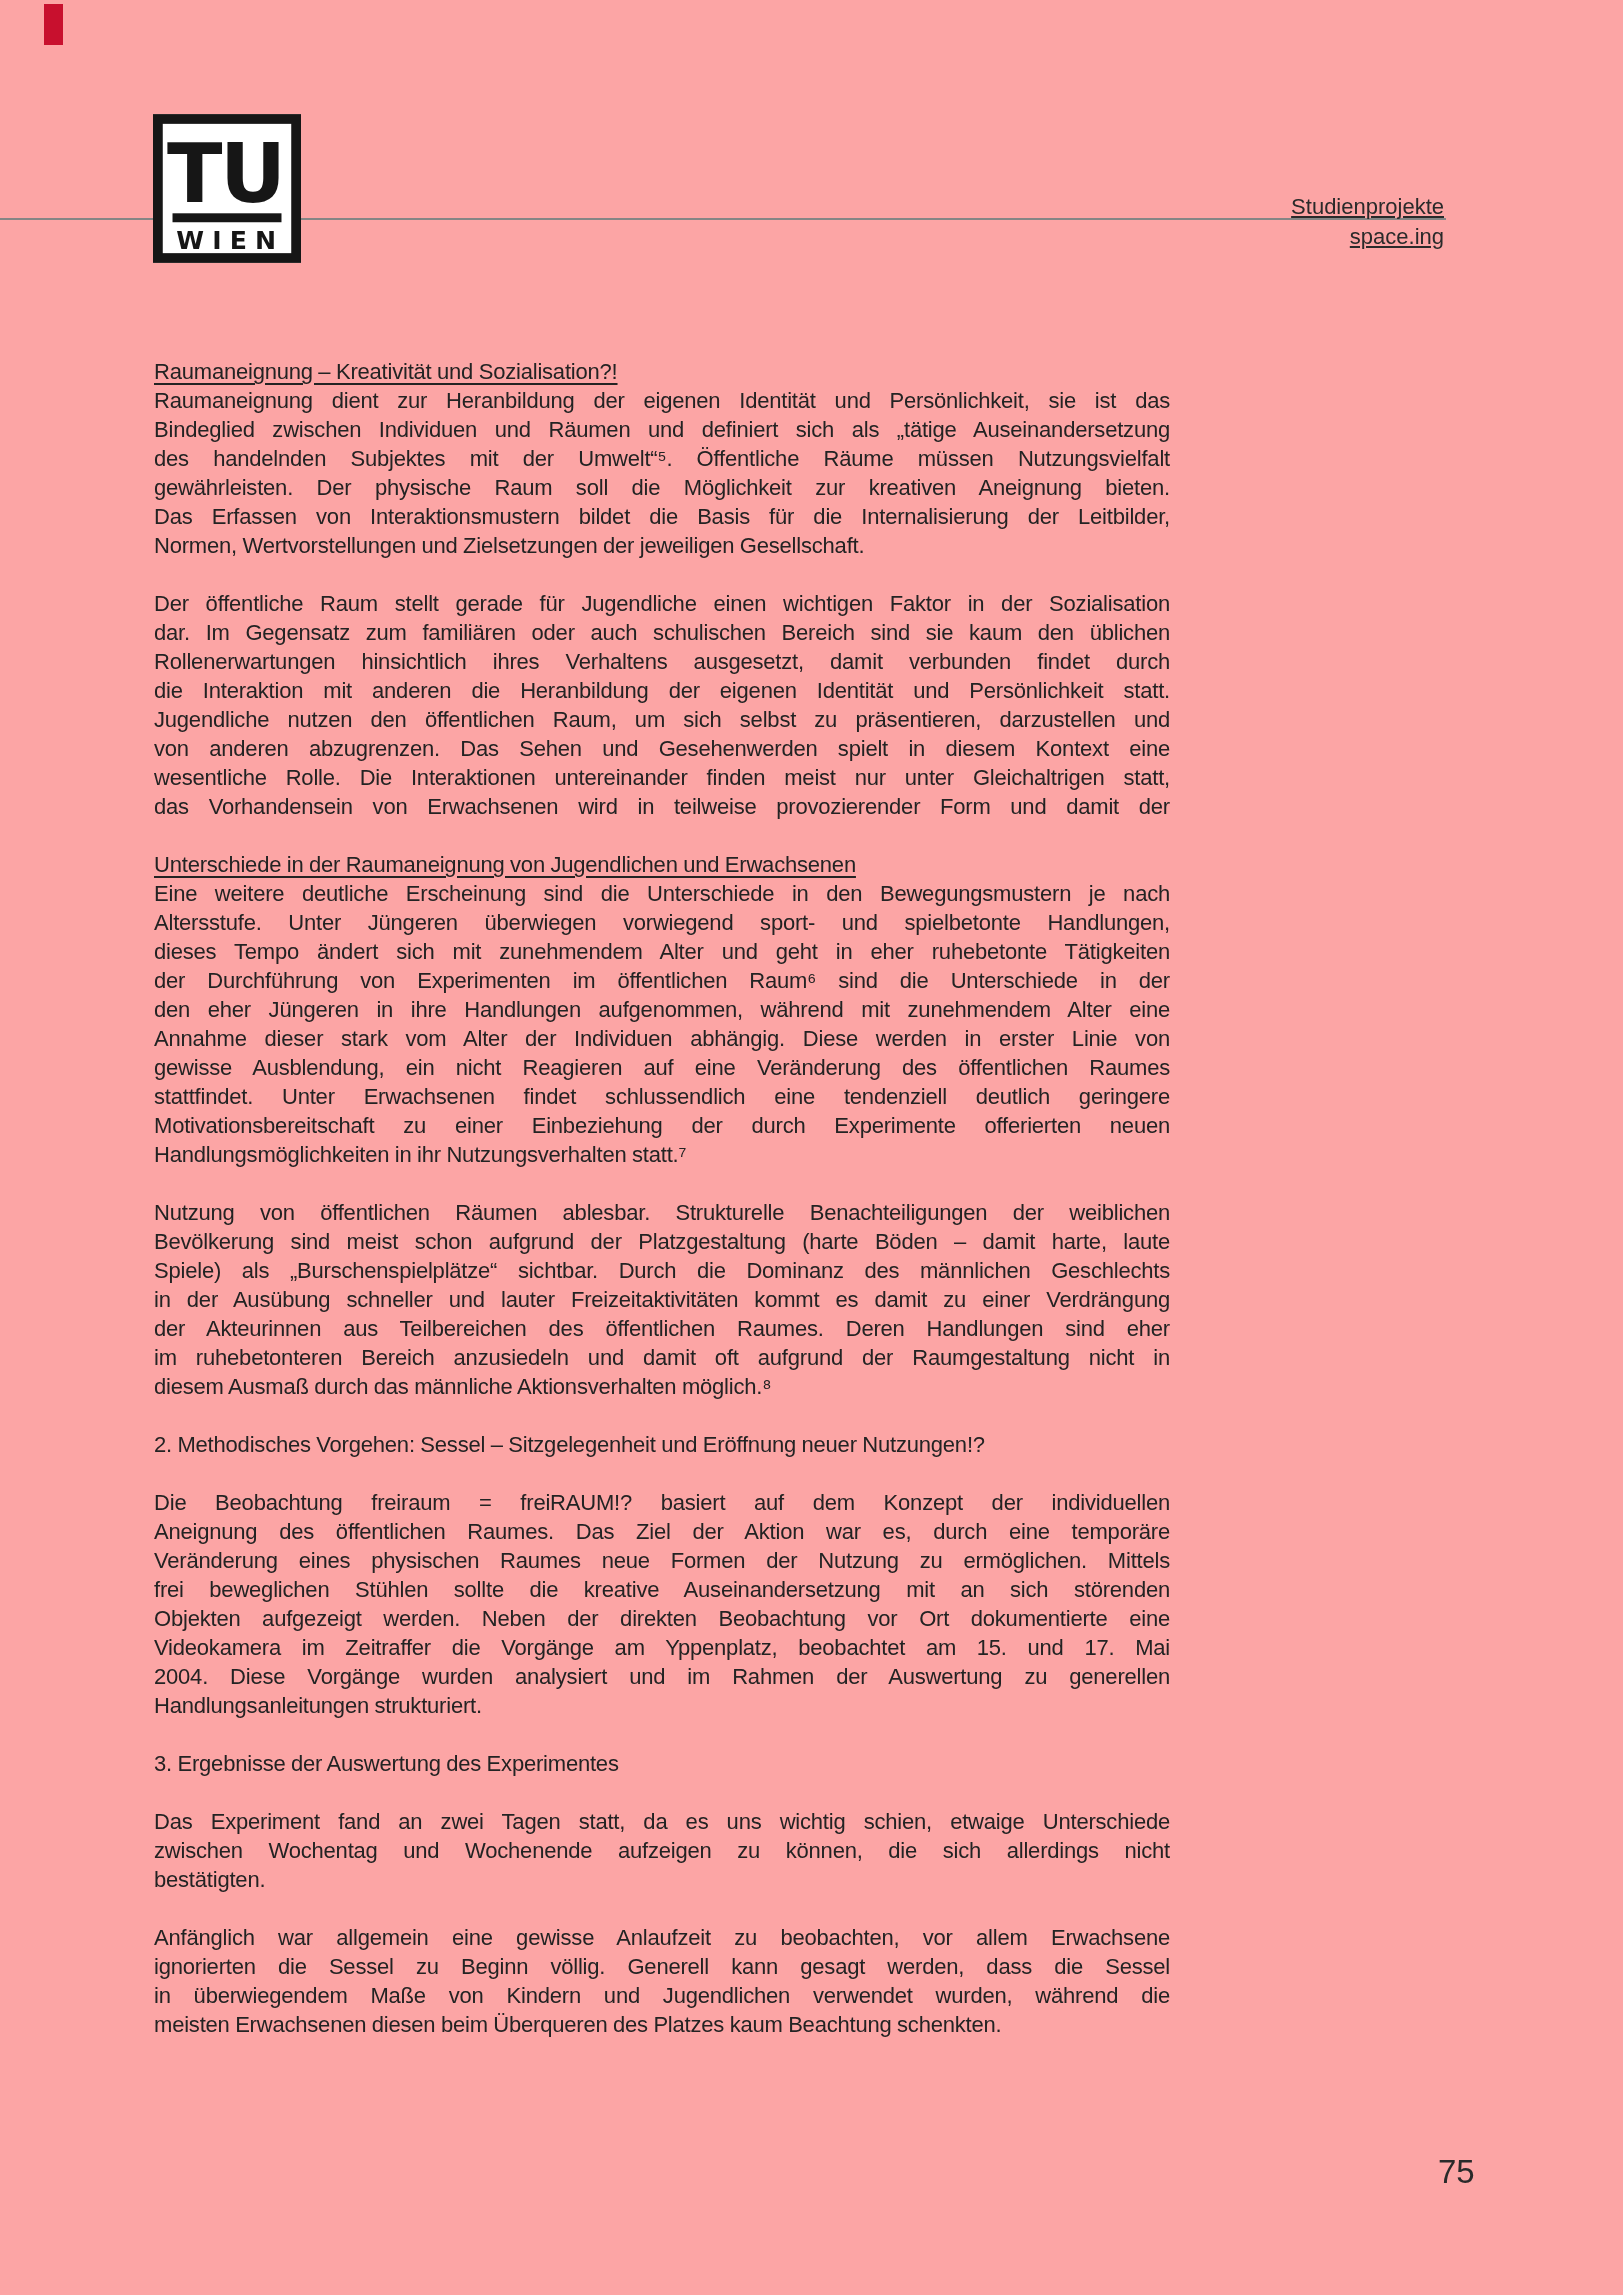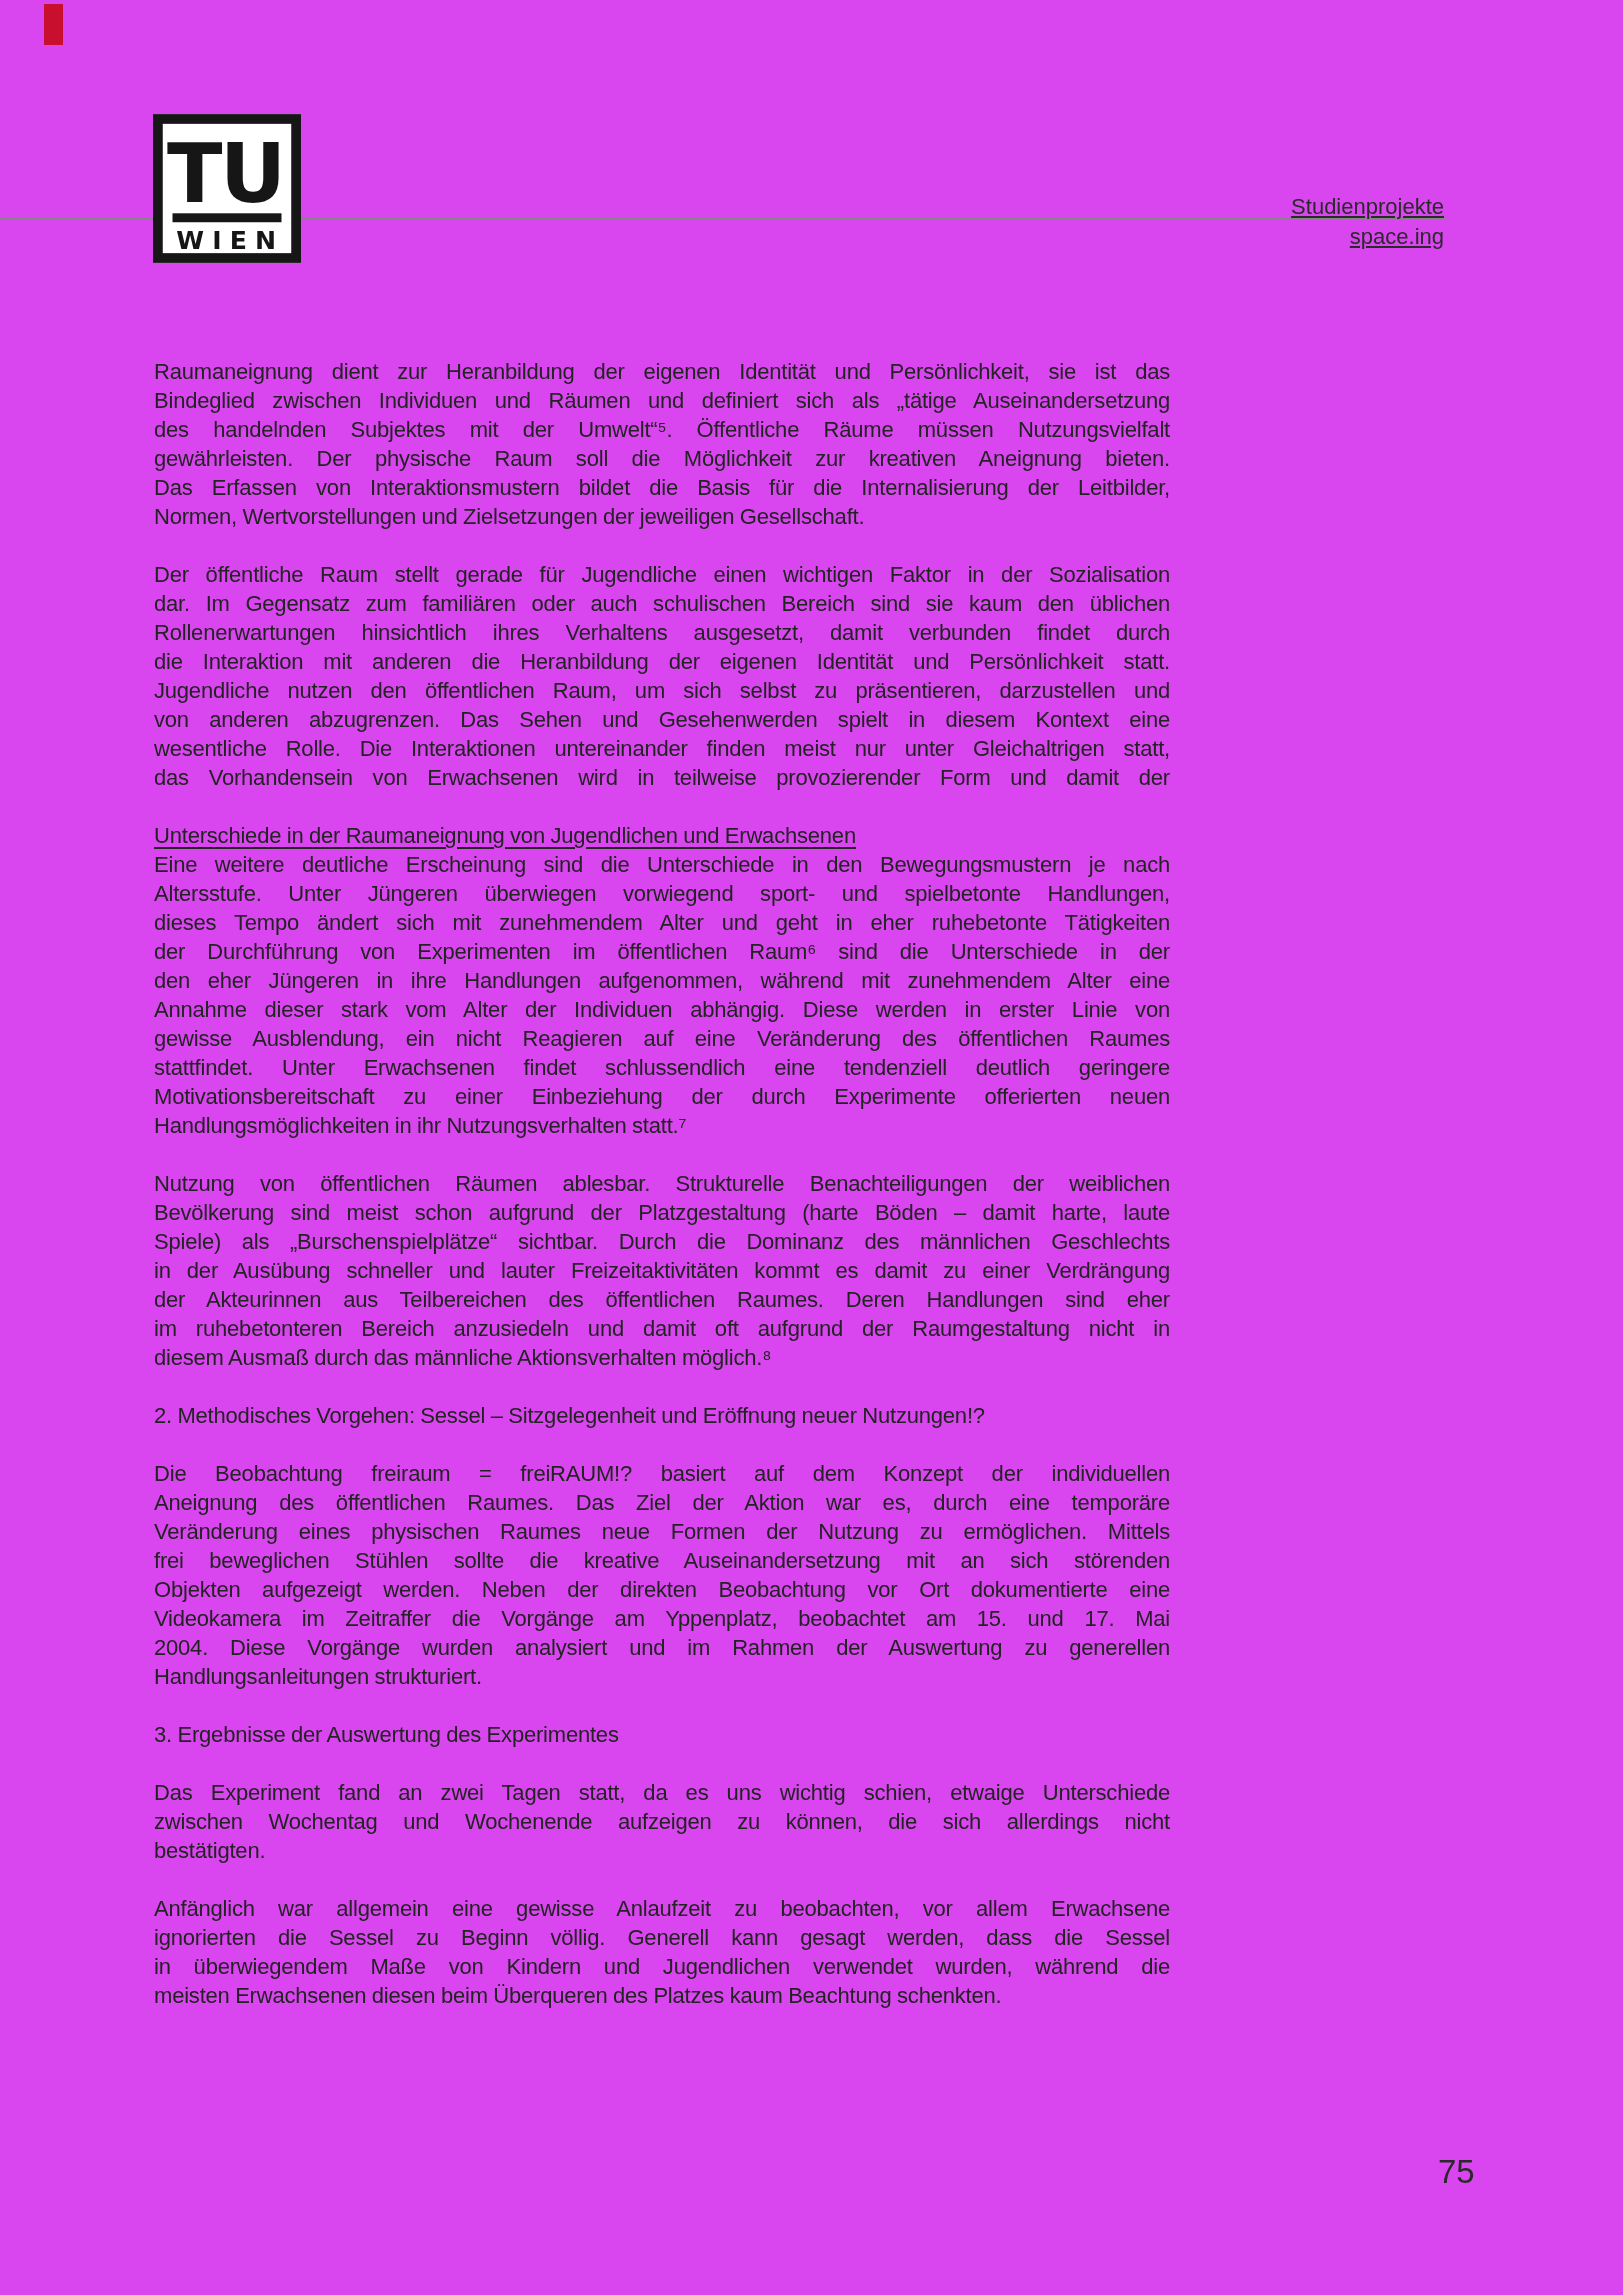--- a/index.html
+++ b/index.html
@@ -6,21 +6,21 @@
   body {
     width: 1623px; height: 2295px;
     background: #ffffff;
     font-family: "Liberation Sans", "DejaVu Sans", sans-serif;
     color: #232323;
     position: relative;
   }
   .page {
     position: absolute; left: 0; top: 0;
     width: 1623px; height: 2295px;
-    background: #d946ef; overflow: hidden;
+    background: #fca5a5; overflow: hidden;
   }
   .red-tab {
     position: absolute; left: 44px; top: 4px;
     width: 18.7px; height: 41px;
     background: #c8102e;
   }
   .top-rule {
     position: absolute; left: 0; top: 218px;
     width: 1446px; height: 2.4px;
     background: #858585;
@@ -76,20 +76,23 @@
       <text x="95" y="166" text-anchor="middle" font-family="DejaVu Sans, sans-serif" font-size="31" font-weight="bold" letter-spacing="10" fill="#161616">WIEN</text>
     </svg>
   </div>
 
   <div class="hdr">
     <div>Studienprojekte</div>
     <div>space.ing</div>
   </div>
 
   <main class="col">
+      <div>
+        <div class="line heading underlined">Raumaneignung – Kreativität und Sozialisation?!</div>
+      </div>
       <div>
         <div class="line just">Raumaneignung dient zur Heranbildung der eigenen Identität und Persönlichkeit, sie ist das</div>
         <div class="line just">Bindeglied zwischen Individuen und Räumen und definiert sich als „tätige Auseinandersetzung</div>
         <div class="line just">des handelnden Subjektes mit der Umwelt“⁵. Öffentliche Räume müssen Nutzungsvielfalt</div>
         <div class="line just">gewährleisten. Der physische Raum soll die Möglichkeit zur kreativen Aneignung bieten.</div>
         <div class="line just">Das Erfassen von Interaktionsmustern bildet die Basis für die Internalisierung der Leitbilder,</div>
         <div class="line">Normen, Wertvorstellungen und Zielsetzungen der jeweiligen Gesellschaft.</div>
       </div>
       <div class="spacer"></div>
       <div>

